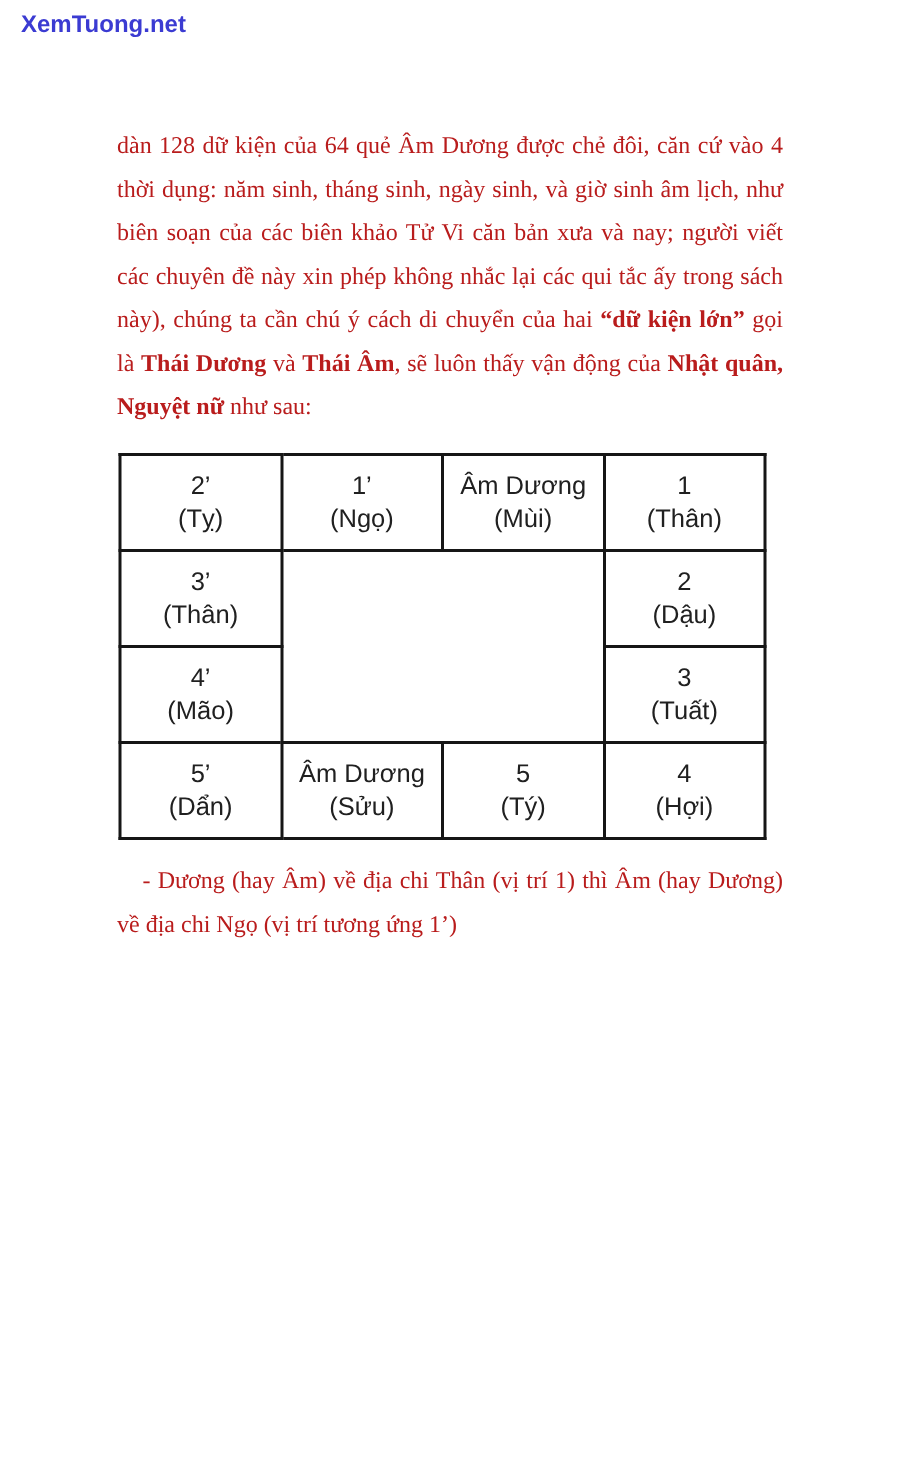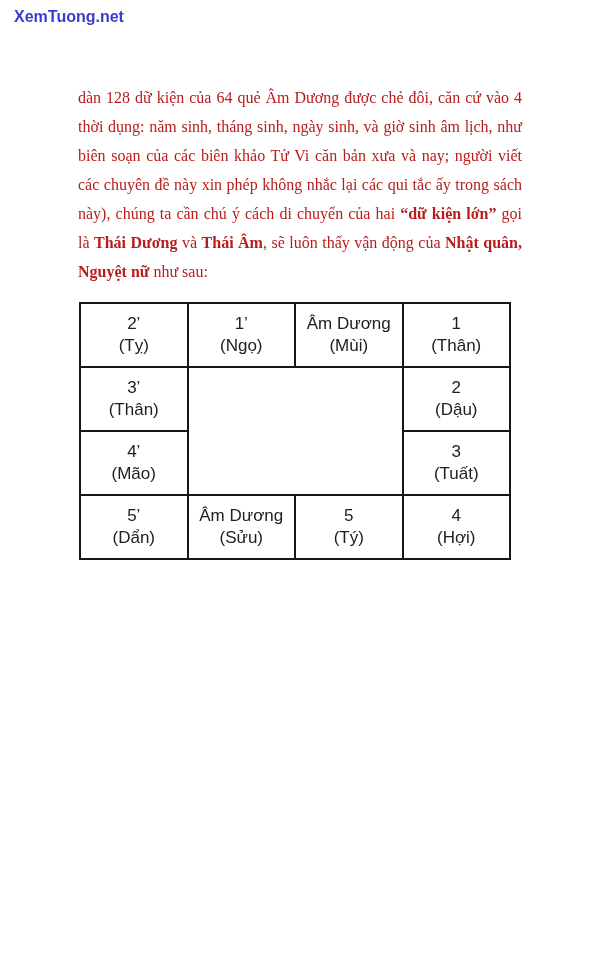--- a/index.html
+++ b/index.html
@@ -121,20 +121,21 @@
         </td>
         <td>
           <div>4</div>
           <div>(Hợi)</div>
         </td>
       </tr>
     </tbody>
       </table>
 
 
+    <p class="body-text bullet"><span>- Dương (hay Âm) về địa chi Thân (vị trí 1) thì Âm (hay Dương) về địa chi Ngọ (vị trí tương ứng 1’)</span></p>
 
 
   </div>
 
   <div class="page-number">135</div>
 
   <div class="logo">
     <span class="logo-square">
       <svg viewBox="0 0 100 100" width="39" height="39">
         <circle cx="50" cy="50" r="46" fill="#ffffff" stroke="#1a1a1a" stroke-width="5"></circle>

